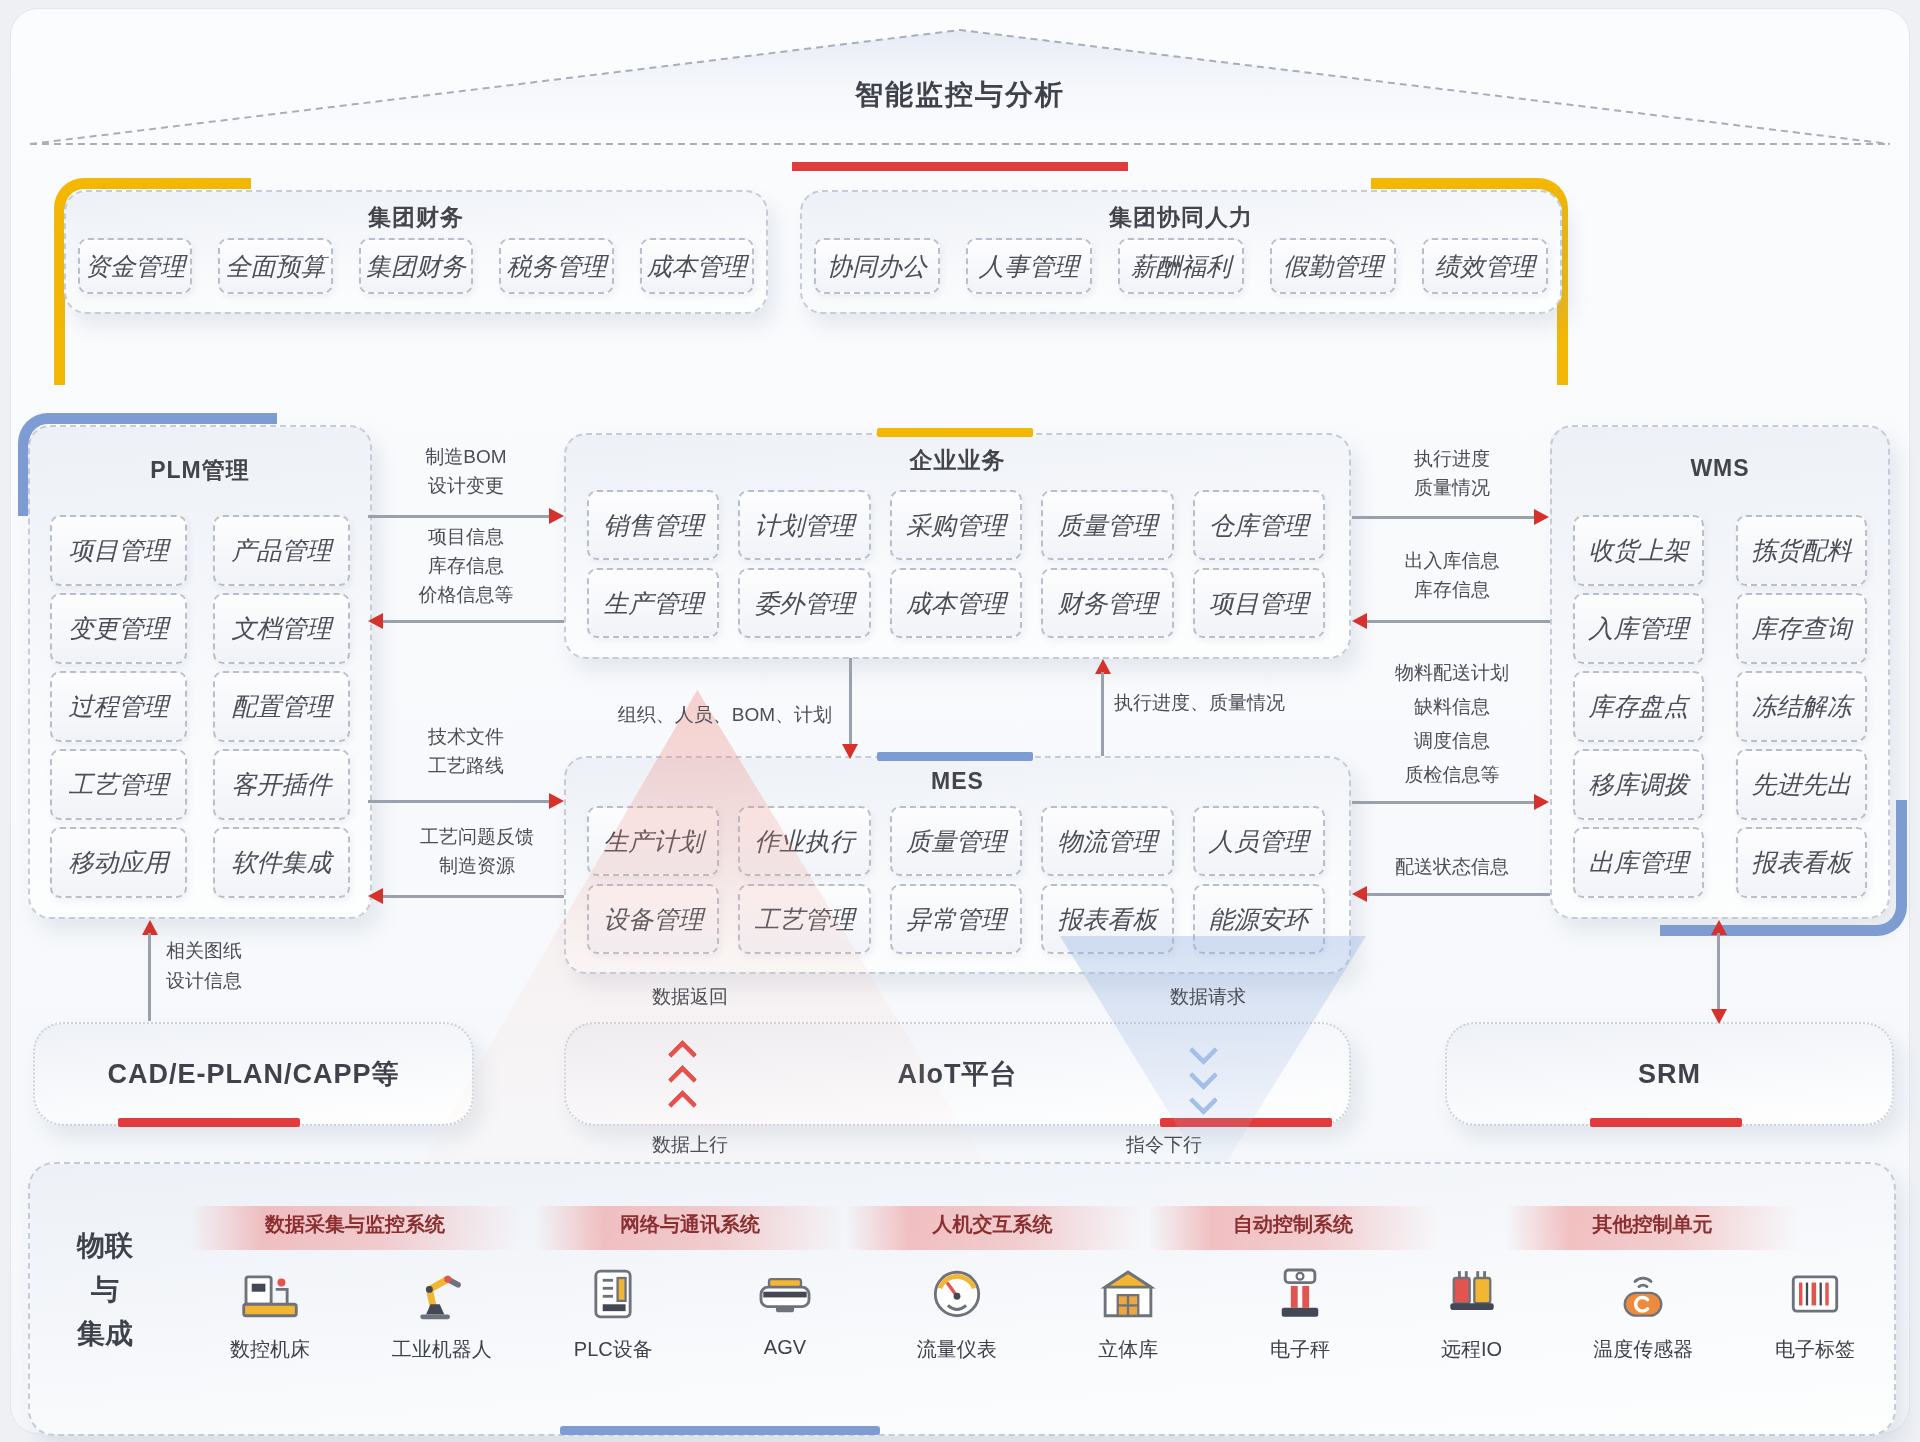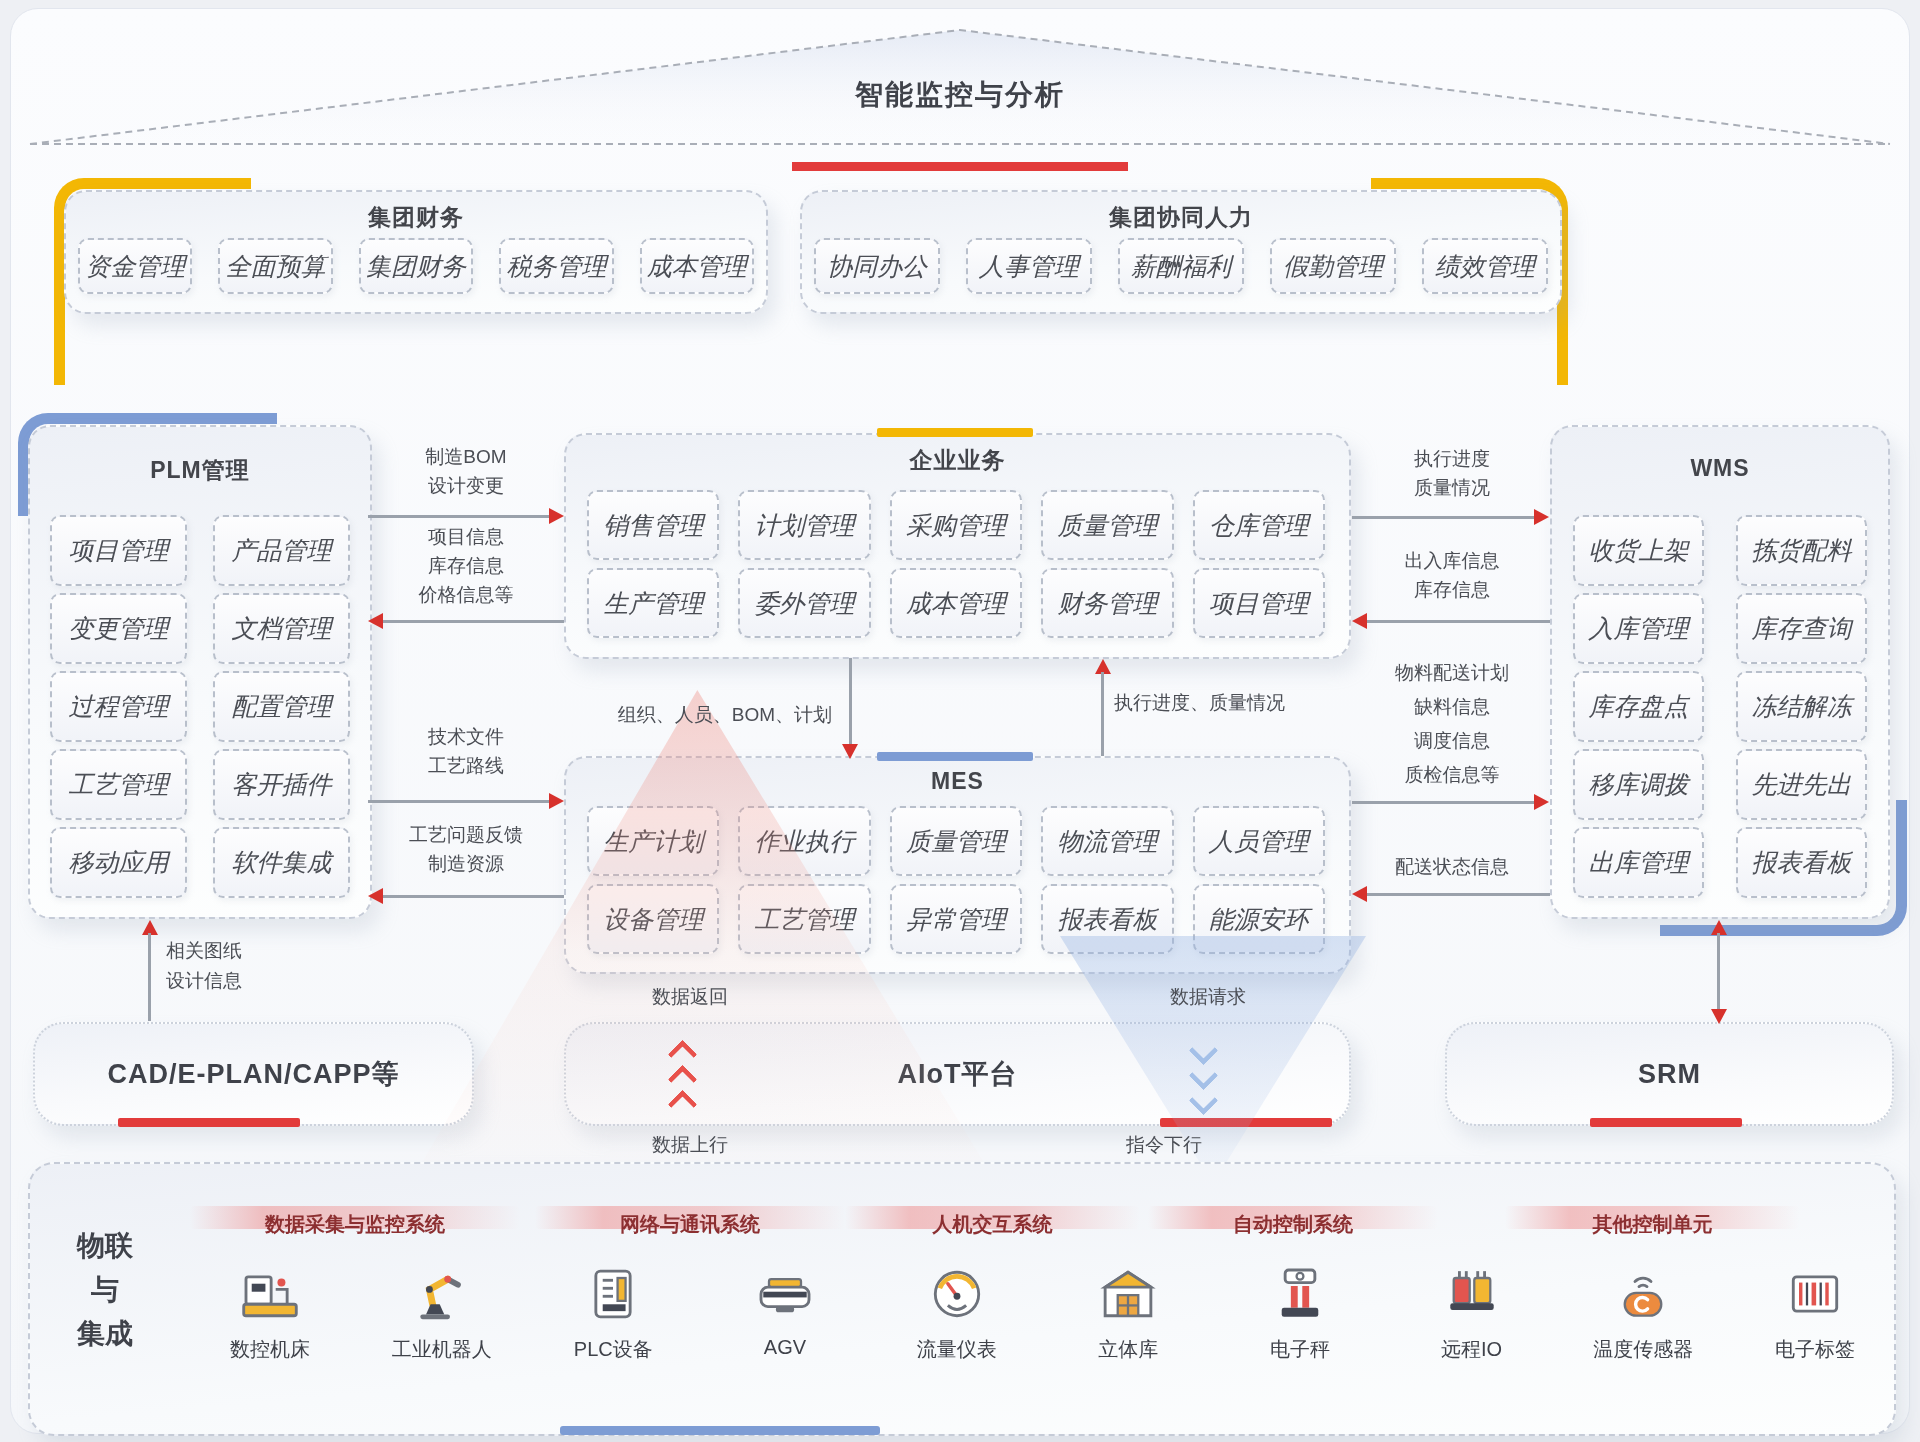--- a/index.html
+++ b/index.html
@@ -67,21 +67,21 @@
   .chev.down{transform:rotate(225deg);margin-top:4px;}
   .chev.red{border-color:#e8514b;}
   .chev.blue{border-color:#a4c0e8;}
 
   .iot-box{position:absolute;left:28px;top:1162px;width:1864px;height:270px;
            border:2px dashed #c5cbd7;border-radius:26px;
            background:linear-gradient(175deg,#edf0f6 0%,#f8fafc 60%,#fdfefe 100%);
            box-shadow:8px 12px 20px rgba(147,158,180,.20);}
   .iot-title{position:absolute;left:55px;top:1224px;width:100px;text-align:center;
              font-size:28px;font-weight:700;color:#3f424a;line-height:44px;}
-  .cat{position:absolute;top:1206px;height:23px;line-height:36px;text-align:center;
+  .cat{position:absolute;top:1206px;height:44px;line-height:36px;text-align:center;
        font-weight:700;font-size:20px;color:#8c2f31;border-radius:4px;
        background:linear-gradient(90deg,rgba(242,178,178,0) 0%,rgba(238,146,146,.55) 22%,rgba(238,146,146,.42) 58%,rgba(242,178,178,0) 100%);}
   .devices{position:absolute;left:205px;top:1262px;width:1675px;display:flex;justify-content:space-between;}
   .device{width:130px;display:flex;flex-direction:column;align-items:center;}
   .dev-icon{width:64px;height:64px;}
   .dev-icon svg{width:64px;height:64px;display:block;}
   .dev-label{margin-top:10px;font-size:20px;color:#3f424a;font-weight:500;white-space:nowrap;}
   .bbar{position:absolute;left:560px;top:1426px;width:320px;height:9px;background:#7d9cd4;border-radius:3px;}
 </style>
 </head>
@@ -234,21 +234,21 @@
 
   <div>
     <div class="clbl" style="left:368px;top:722px;width:196px;">
       <div>技术文件</div>
       <div>工艺路线</div>
     </div>
     <div class="hline" style="left:368px;top:800px;width:182px;"></div>
     <div class="ar ar-r" style="left:549px;top:793px;"></div>
   </div>
   <div>
-    <div class="clbl" style="left:368px;top:822px;width:196px;font-family:Liberation Mono, monospace;">
+    <div class="clbl" style="left:379px;top:822px;width:196px;">
       <div>工艺问题反馈</div>
       <div>制造资源</div>
     </div>
     <div class="hline" style="left:383px;top:895px;width:181px;"></div>
     <div class="ar ar-l" style="left:368px;top:888px;"></div>
   </div>
 
   <div>
     <div class="clbl" style="left:560px;top:700px;width:272px;text-align:right;">
       <div>组织、人员、BOM、计划</div>

